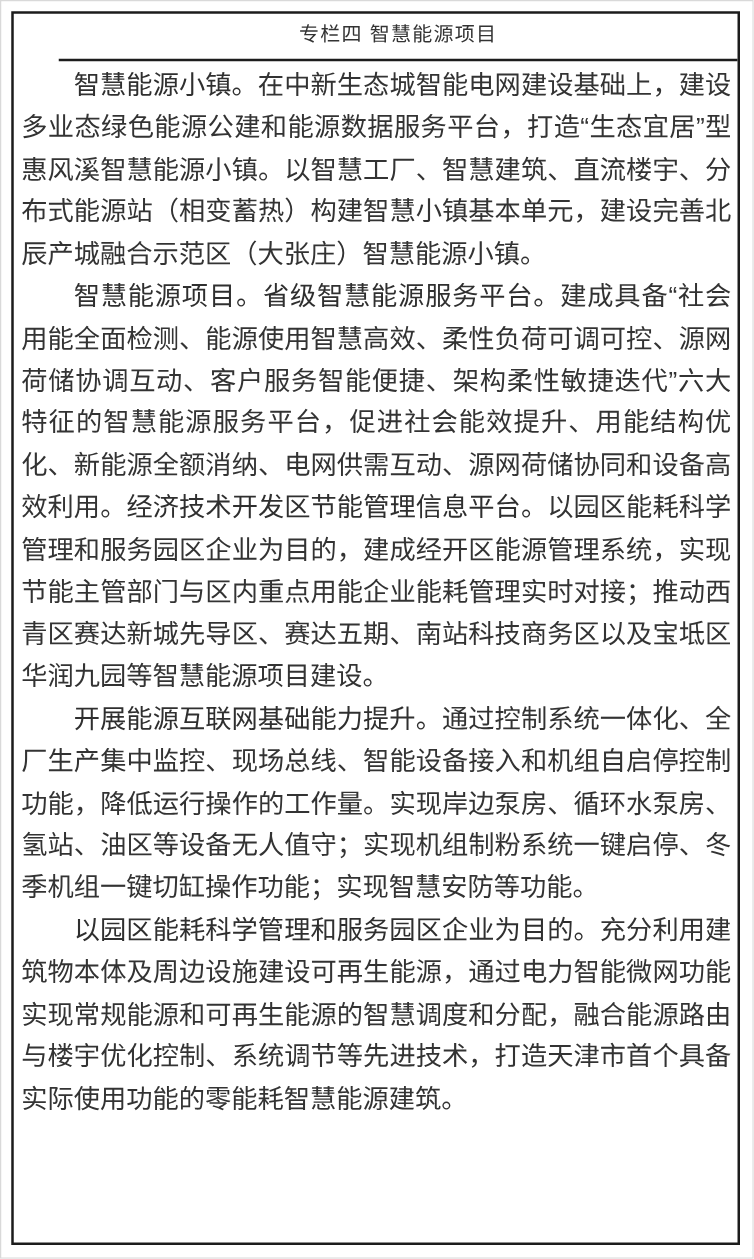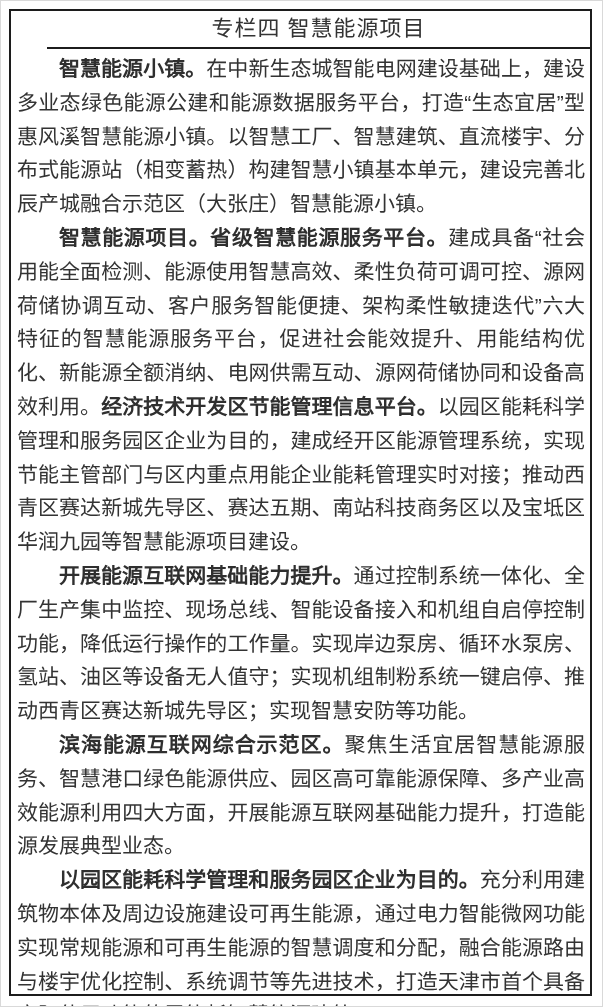--- a/index.html
+++ b/index.html
@@ -24,49 +24,48 @@
     right: 10px;
     bottom: 10px;
     border: 2px solid #1c1c1c;
     box-sizing: border-box;
     background: #ffffff;
   }
   .column-header {
     height: 36px;
     line-height: 36px;
     text-align: center;
-    font-size: 22px;
+    font-size: 16px;
     letter-spacing: 1px;
     color: #333333;
     border-bottom: 2px solid #1c1c1c;
     margin-left: 36px;
   }
   .column-body {
     padding: 3px 5px 0 6px;
     font-size: 21px;
     line-height: 33.8px;
     color: #333333;
     text-align: justify;
   }
   .para {
     margin: 0;
     text-indent: 2em;
   }
   .seg-bold {
-    font-weight: bold;
+    font-weight: normal;
     color: #2f2f2f;
   }
 </style>
 </head>
 <body>
 
 <div class="page">
   <div class="column-box">
     <div class="column-header">专栏四 智慧能源项目</div>
     <div class="column-body">
         <p class="para"><span class="seg-bold">智慧能源小镇。</span><span class="seg-text">在中新生态城智能电网建设基础上，建设多业态绿色能源公建和能源数据服务平台，打造“生态宜居”型惠风溪智慧能源小镇。以智慧工厂、智慧建筑、直流楼宇、分布式能源站（相变蓄热）构建智慧小镇基本单元，建设完善北辰产城融合示范区（大张庄）智慧能源小镇。</span></p>
         <p class="para"><span class="seg-bold">智慧能源项目。省级智慧能源服务平台。</span><span class="seg-text">建成具备“社会用能全面检测、能源使用智慧高效、柔性负荷可调可控、源网荷储协调互动、客户服务智能便捷、架构柔性敏捷迭代”六大特征的智慧能源服务平台，促进社会能效提升、用能结构优化、新能源全额消纳、电网供需互动、源网荷储协同和设备高效利用。</span><span class="seg-bold">经济技术开发区节能管理信息平台。</span><span class="seg-text">以园区能耗科学管理和服务园区企业为目的，建成经开区能源管理系统，实现节能主管部门与区内重点用能企业能耗管理实时对接；推动西青区赛达新城先导区、赛达五期、南站科技商务区以及宝坻区华润九园等智慧能源项目建设。</span></p>
-        <p class="para"><span class="seg-bold">开展能源互联网基础能力提升。</span><span class="seg-text">通过控制系统一体化、全厂生产集中监控、现场总线、智能设备接入和机组自启停控制功能，降低运行操作的工作量。实现岸边泵房、循环水泵房、氢站、油区等设备无人值守；实现机组制粉系统一键启停、推动西青区赛达新城先导区；实现智慧安防等功能。</span></p>
-        <p class="para"><span class="seg-bold">滨海能源互联网综合示范区。</span><span class="seg-text">聚焦生活宜居智慧能源服务、智慧港口绿色能源供应、园区高可靠能源保障、多产业高效能源利用四大方面，开展能源互联网基础能力提升，打造能源发展典型业态。</span></p>
+        <p class="para"><span class="seg-bold">开展能源互联网基础能力提升。</span><span class="seg-text">通过控制系统一体化、全厂生产集中监控、现场总线、智能设备接入和机组自启停控制功能，降低运行操作的工作量。实现岸边泵房、循环水泵房、氢站、油区等设备无人值守；实现机组制粉系统一键启停、冬季机组一键切缸操作功能；实现智慧安防等功能。</span></p>
         <p class="para"><span class="seg-bold">以园区能耗科学管理和服务园区企业为目的。</span><span class="seg-text">充分利用建筑物本体及周边设施建设可再生能源，通过电力智能微网功能实现常规能源和可再生能源的智慧调度和分配，融合能源路由与楼宇优化控制、系统调节等先进技术，打造天津市首个具备实际使用功能的零能耗智慧能源建筑。</span></p>
       </div>
   </div>
 </div>
 
 </body></html>

